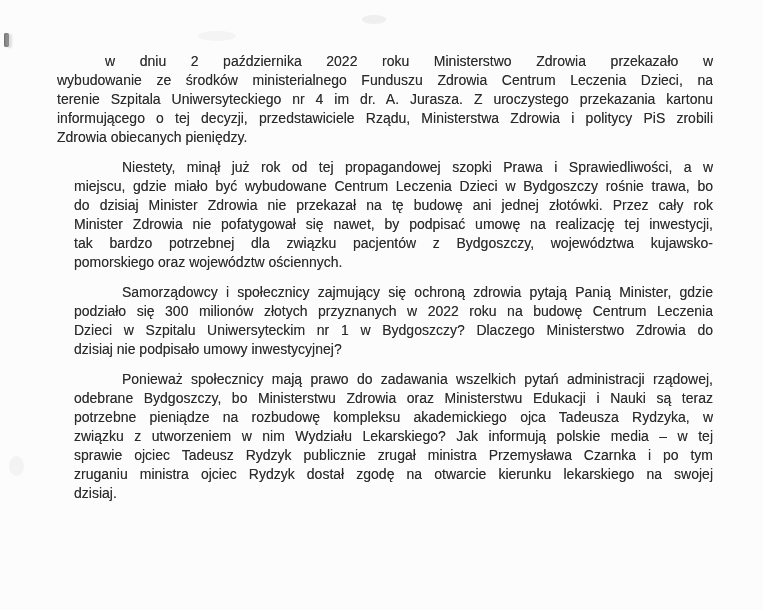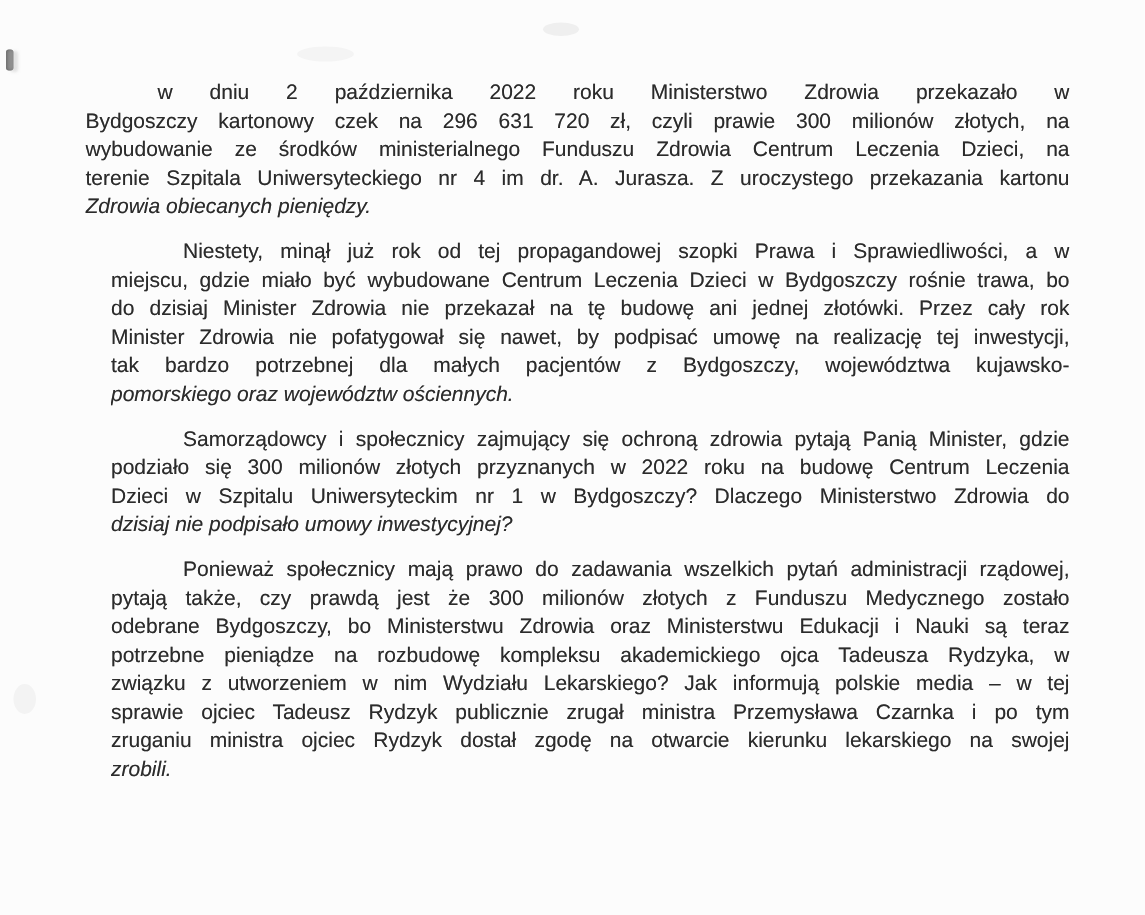--- a/index.html
+++ b/index.html
@@ -31,21 +31,21 @@
     text-shadow: 0 0 0.4px rgba(20,20,20,0.45);
   }
   .paragraph + .paragraph { margin-top: 11px; margin-left: 17px; }
   .line {
     height: 19px;
     overflow: hidden;
     text-align: justify;
     text-align-last: justify;
   }
   .line.first { padding-left: 48px; }
-  .line.last  { text-align-last: left; font-style: italic; }
+  .line.last  { text-align-last: left; }
 
   
   .scan-mark {
     position: absolute;
     left: 4px; top: 33px;
     width: 5px; height: 14px;
     background: #8f8f8f;
     border-radius: 2px;
     box-shadow: inset 1px 0 2px #6d6d6d, 3px 1px 2px rgba(200,200,200,0.5);
   }
@@ -61,43 +61,42 @@
 <body>
 
 <div class="page">
   <div class="scan-mark"></div>
   <div class="scan-smudge s1"></div>
   <div class="scan-smudge s2"></div>
   <div class="scan-smudge s3"></div>
   <div class="text-block">
       <div class="paragraph">
         <div class="line first">w dniu 2 października 2022 roku Ministerstwo Zdrowia przekazało w</div>
-        <div class="line">Bydgoszczy kartonowy czek na 296 631 720 zł, czyli prawie 300 milionów złotych, na</div>
         <div class="line">wybudowanie ze środków ministerialnego Funduszu Zdrowia Centrum Leczenia Dzieci, na</div>
         <div class="line">terenie Szpitala Uniwersyteckiego nr 4 im dr. A. Jurasza. Z uroczystego przekazania kartonu</div>
+        <div class="line">informującego o tej decyzji, przedstawiciele Rządu, Ministerstwa Zdrowia i politycy PiS zrobili</div>
         <div class="line last">Zdrowia obiecanych pieniędzy.</div>
       </div>
       <div class="paragraph">
         <div class="line first">Niestety, minął już rok od tej propagandowej szopki Prawa i Sprawiedliwości, a w</div>
         <div class="line">miejscu, gdzie miało być wybudowane Centrum Leczenia Dzieci w Bydgoszczy rośnie trawa, bo</div>
         <div class="line">do dzisiaj Minister Zdrowia nie przekazał na tę budowę ani jednej złotówki. Przez cały rok</div>
         <div class="line">Minister Zdrowia nie pofatygował się nawet, by podpisać umowę na realizację tej inwestycji,</div>
-        <div class="line">tak bardzo potrzebnej dla małych pacjentów z Bydgoszczy, województwa kujawsko-</div>
+        <div class="line">tak bardzo potrzebnej dla związku pacjentów z Bydgoszczy, województwa kujawsko-</div>
         <div class="line last">pomorskiego oraz województw ościennych.</div>
       </div>
       <div class="paragraph">
         <div class="line first">Samorządowcy i społecznicy zajmujący się ochroną zdrowia pytają Panią Minister, gdzie</div>
         <div class="line">podziało się 300 milionów złotych przyznanych w 2022 roku  na budowę Centrum Leczenia</div>
         <div class="line">Dzieci w Szpitalu Uniwersyteckim nr 1 w Bydgoszczy? Dlaczego Ministerstwo Zdrowia do</div>
         <div class="line last">dzisiaj nie podpisało umowy inwestycyjnej?</div>
       </div>
       <div class="paragraph">
         <div class="line first">Ponieważ społecznicy mają prawo do zadawania wszelkich pytań administracji rządowej,</div>
-        <div class="line">pytają także, czy prawdą jest że 300 milionów złotych z Funduszu Medycznego zostało</div>
         <div class="line">odebrane Bydgoszczy, bo Ministerstwu Zdrowia oraz Ministerstwu Edukacji i Nauki są teraz</div>
         <div class="line">potrzebne pieniądze na rozbudowę kompleksu akademickiego ojca Tadeusza Rydzyka, w</div>
         <div class="line">związku z utworzeniem w nim Wydziału Lekarskiego? Jak informują polskie media – w tej</div>
         <div class="line">sprawie ojciec Tadeusz Rydzyk publicznie zrugał ministra Przemysława Czarnka i po tym</div>
         <div class="line">zruganiu ministra ojciec Rydzyk dostał zgodę na otwarcie kierunku lekarskiego na swojej</div>
-        <div class="line last">zrobili.</div>
+        <div class="line last">dzisiaj.</div>
       </div>
     </div>
 </div>
 
 </body></html>

